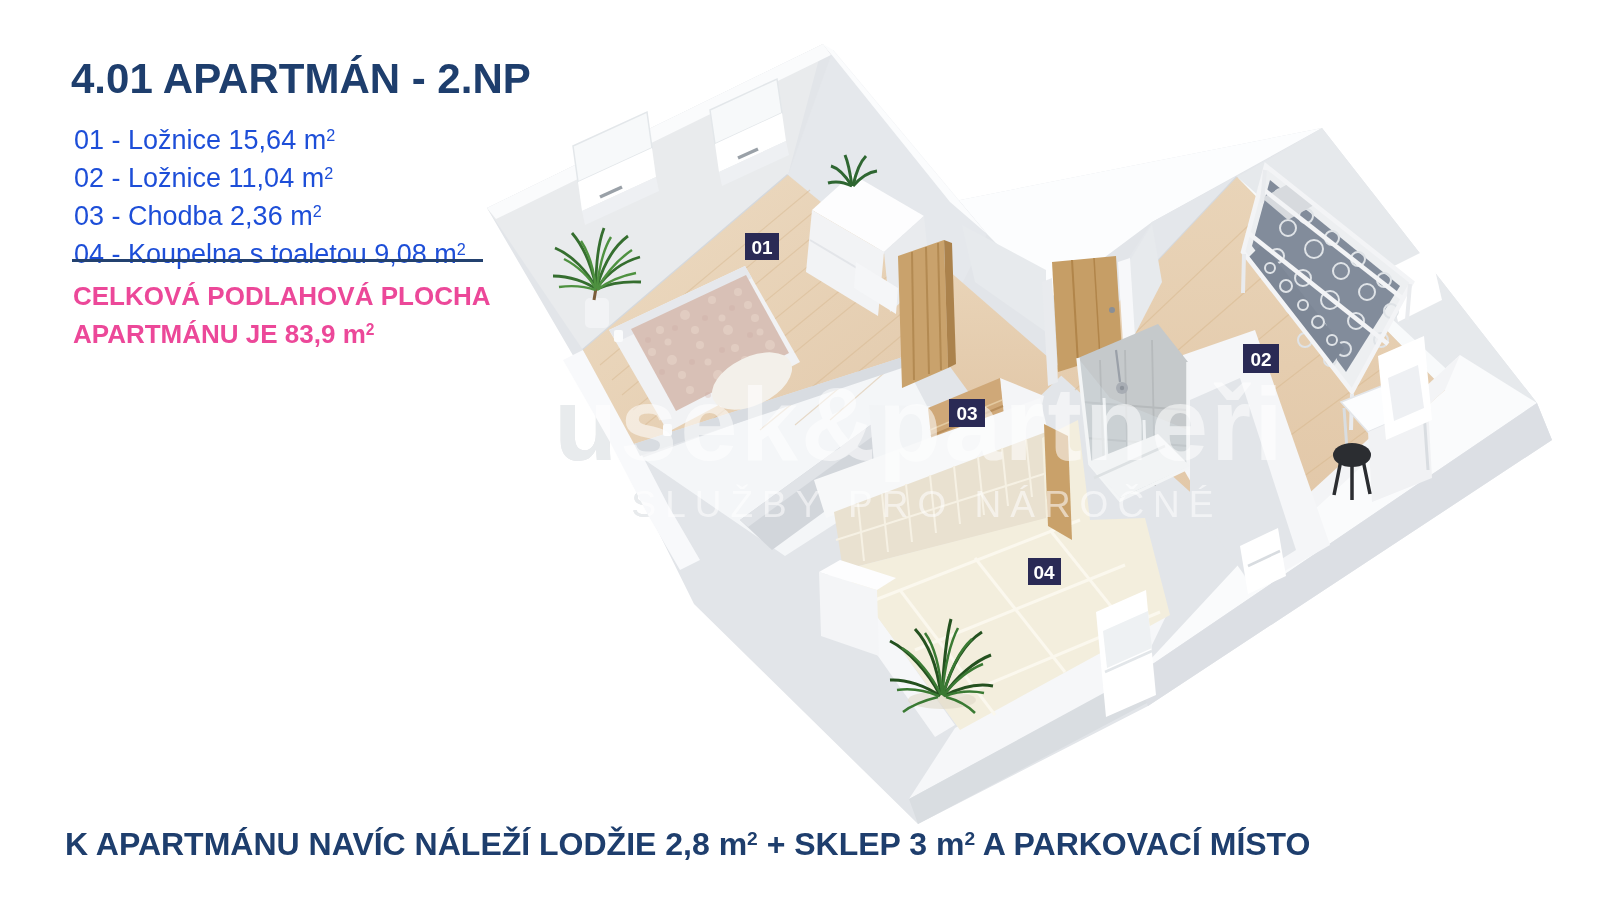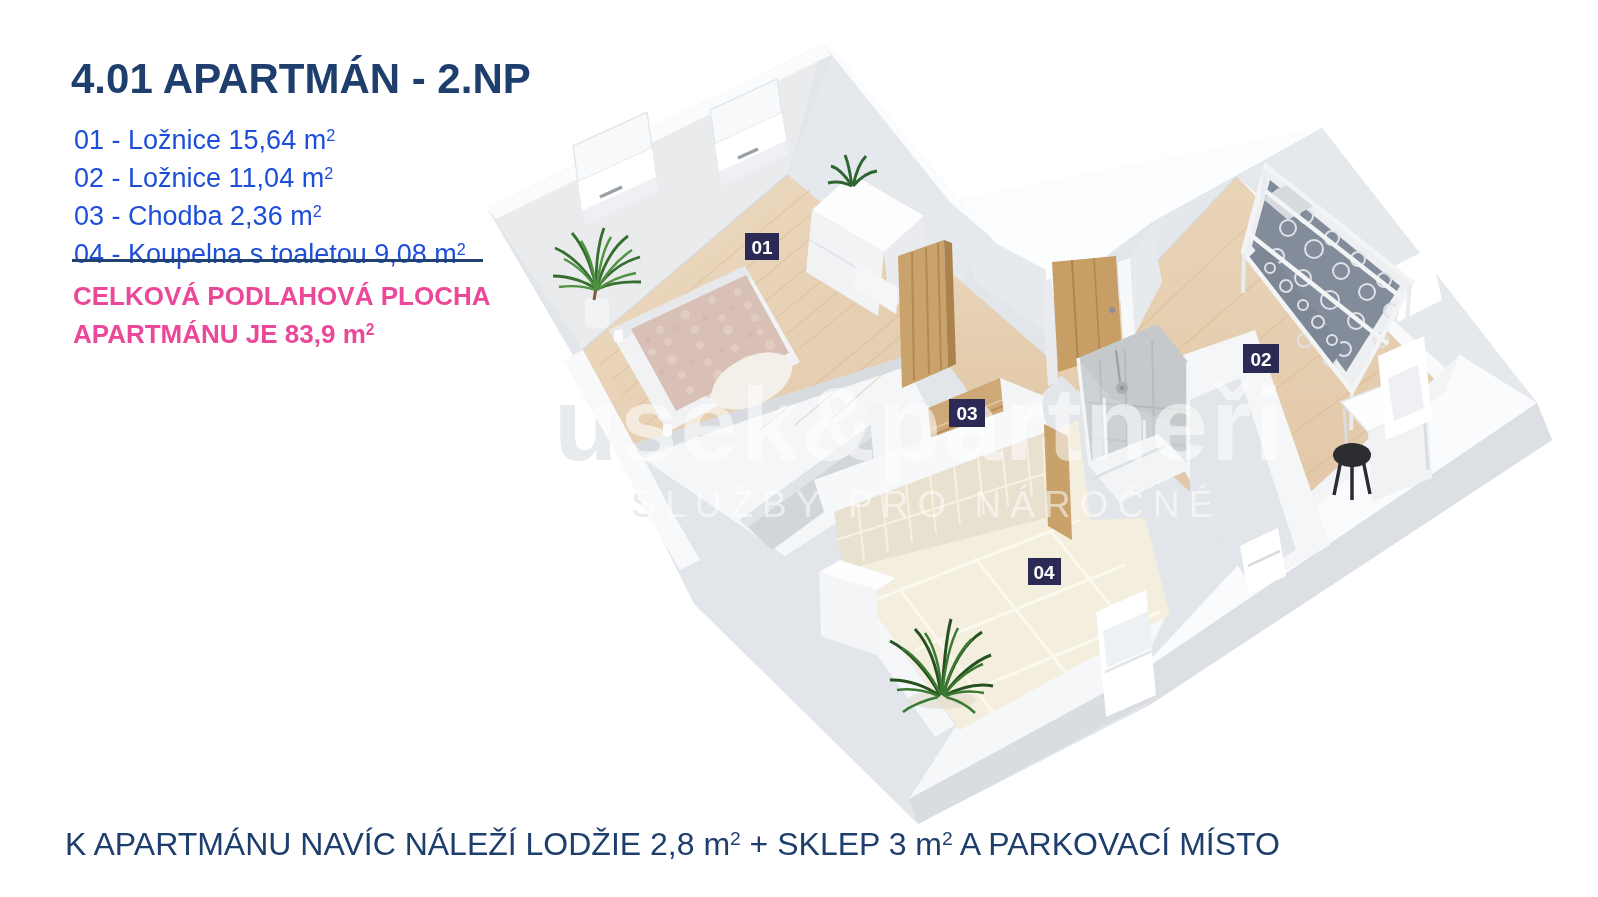--- a/index.html
+++ b/index.html
@@ -17,21 +17,21 @@
 01 - Ložnice 15,64 m<sup class="m2">2</sup><br>
 02 - Ložnice 11,04 m<sup class="m2">2</sup><br>
 03 - Chodba 2,36 m<sup class="m2">2</sup><br>
 04 - Koupelna s toaletou 9,08 m<sup class="m2">2</sup>
 </div>
 
 <div style="position:absolute;left:72px;top:259px;width:411px;height:3px;background:#23416f;"></div>
 
 <div style="position:absolute;left:73px;top:280px;font-size:26px;line-height:33px;font-weight:bold;color:#ec4899;white-space:nowrap;">CELKOVÁ PODLAHOVÁ PLOCHA<br>APARTMÁNU JE 83,9 m<sup class="m2">2</sup></div>
 
-<div style="position:absolute;left:65px;top:826px;font-size:32px;font-weight:normal;color:#1e3e6d;white-space:nowrap;">K APARTMÁNU NAVÍC NÁLEŽÍ LODŽIE 2,8 m<sup class="m2">2</sup> + SKLEP 3 m<sup class="m2">2</sup> A PARKOVACÍ MÍSTO</div>
+<div style="position:absolute;left:65px;top:826px;font-size:32px;font-weight:bold;color:#1e3e6d;white-space:nowrap;">K APARTMÁNU NAVÍC NÁLEŽÍ LODŽIE 2,8 m<sup class="m2">2</sup> + SKLEP 3 m<sup class="m2">2</sup> A PARKOVACÍ MÍSTO</div>
 <svg width="1598" height="897" viewBox="0 0 1598 897" style="position:absolute;left:0;top:0;">
 <defs>
 <linearGradient id="floor1g" x1="0" y1="0" x2="1" y2="1">
 <stop offset="0" stop-color="#eddbc2"></stop>
           <stop offset="1" stop-color="#e2c9ab"></stop>
 </linearGradient>
 <linearGradient id="floor2g" x1="0" y1="0" x2="0" y2="1">
 <stop offset="0" stop-color="#e9d4b8"></stop>
           <stop offset="1" stop-color="#e1c6a6"></stop>
 </linearGradient>

